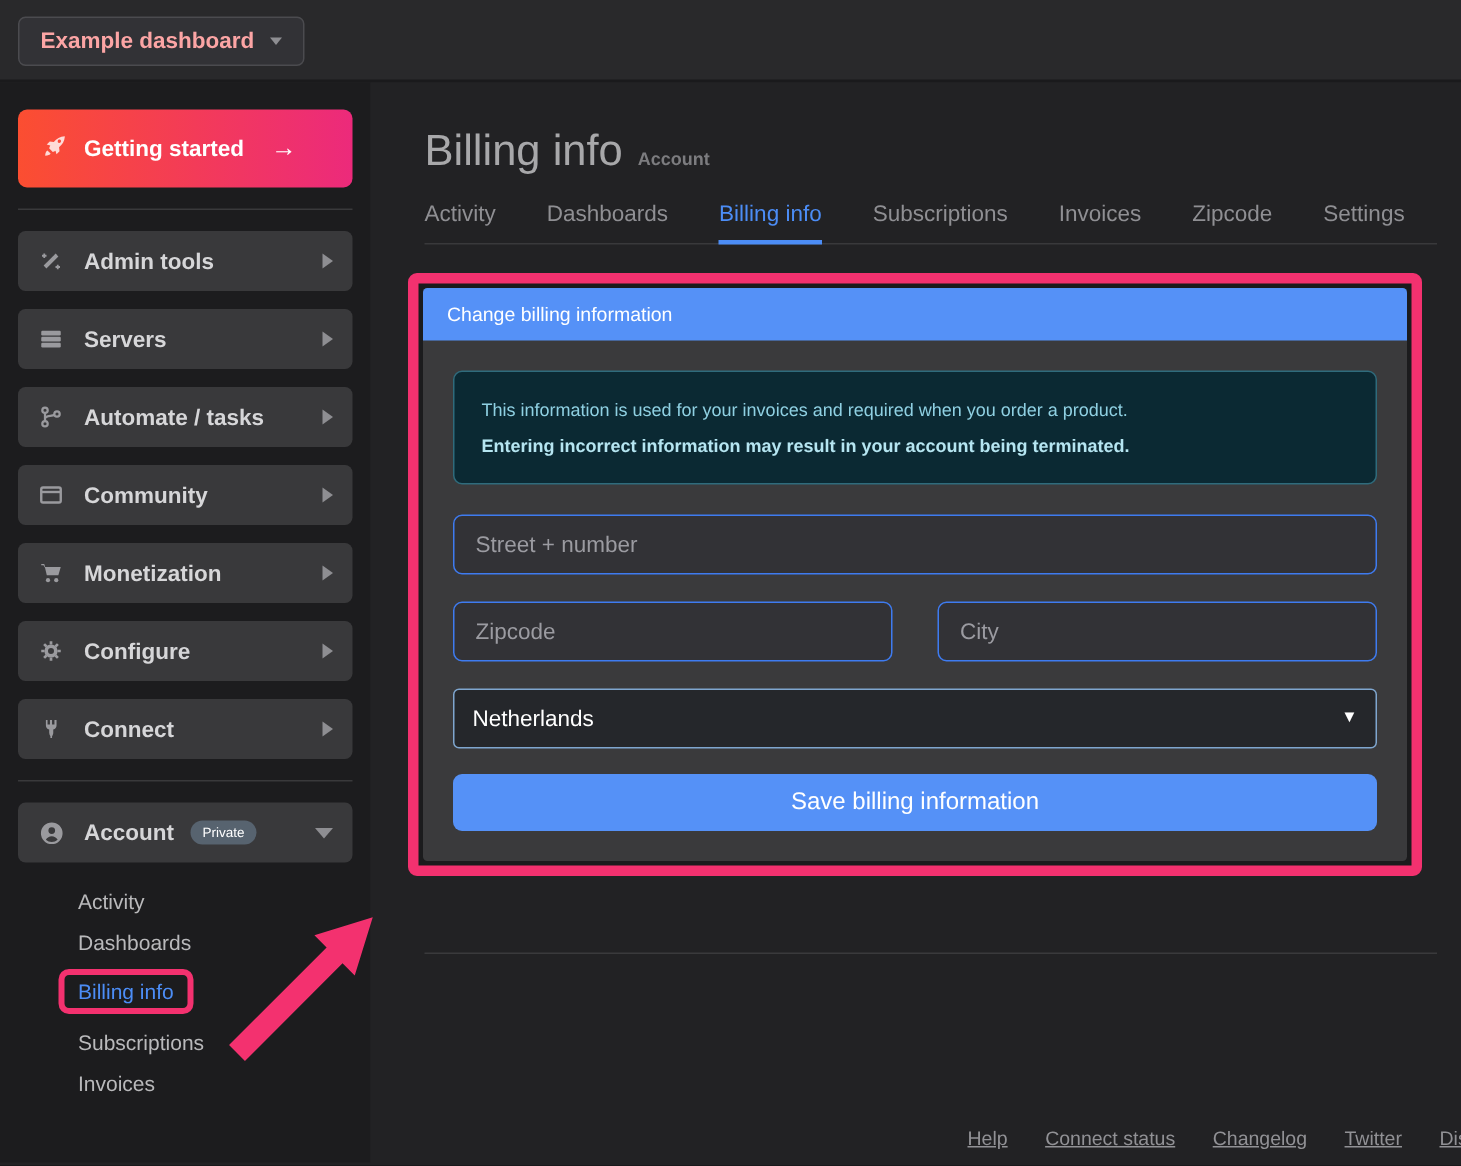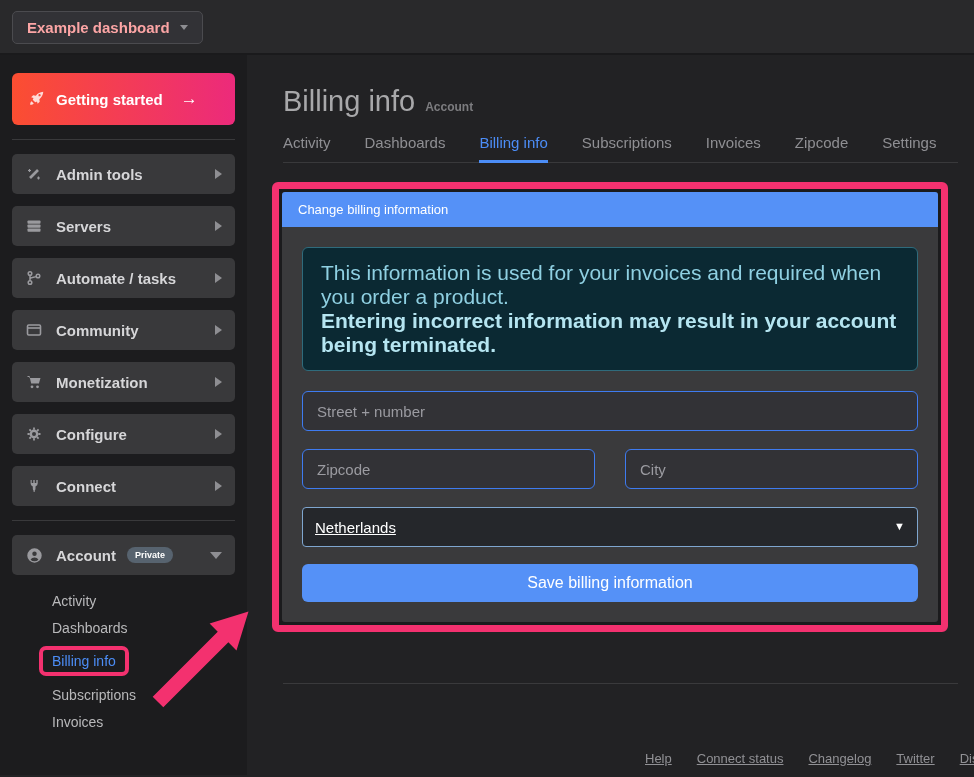--- a/index.html
+++ b/index.html
@@ -23,51 +23,51 @@
   .gs-btn { display:flex; align-items:center; gap:10px; height:52px; border-radius:6px; padding:0 16px;
     background:linear-gradient(90deg,#FB4E31,#EC2A7B); color:#fff; font-size:15px; font-weight:700; cursor:pointer; }
   .gs-btn .arrow { margin-left:8px; font-size:17px; font-weight:700; }
   .sb-divider { border:none; border-top:1px solid #39393B; margin:14px 0; }
   .nav-item { display:flex; align-items:center; gap:13px; height:40px; background:#39393B; border-radius:5px;
     padding:0 13px; margin-bottom:12px; color:#D6D6D8; font-size:15px; font-weight:700; cursor:pointer; }
   .nav-item .icon { width:18px; height:16px; display:flex; align-items:center; justify-content:center; color:#9A9A9E; flex:none; }
   .nav-item .lbl { flex:1; }
   .caret-right { width:0; height:0; border-top:5px solid transparent; border-bottom:5px solid transparent; border-left:7px solid #8E8E92; }
   .caret-down { width:0; height:0; border-left:6px solid transparent; border-right:6px solid transparent; border-top:7px solid #8E8E92; }
-  .badge { background:#57636F; color:#fff; font-size:9px; font-weight:700; border-radius:8px; padding:3px 8px; margin-left:-2px; }
+  .badge { background:#57636F; color:#fff; font-size:9px; font-weight:400; border-radius:8px; padding:3px 8px; margin-left:-2px; }
   .sub-list { margin-top:10px; }
   .sub-item { display:flex; align-items:center; height:27px; padding-left:40px; color:#B9B9BB; font-size:14px; cursor:pointer; }
   .sub-item.active { height:40px; }
   .sub-item.active .hl { border:4px solid #F3316F; border-radius:7px; padding:3px 9px; margin-left:-13px; color:#4C8DF6; }
 
   
   .page-title-row { display:flex; align-items:baseline; gap:10px; }
   .page-title { color:#A8A8AA; font-size:29px; font-weight:400; }
   .page-subtitle { color:#7C7C7F; font-size:12px; font-weight:700; }
   .tabs { display:flex; gap:34px; margin-top:16px; border-bottom:1px solid #39393B; }
   .tab { color:#8F8F93; font-size:15px; padding-bottom:9px; cursor:pointer; border-bottom:3px solid transparent; margin-bottom:-1px; }
   .tab.active { color:#4C8DF6; border-bottom-color:#4C8DF6; }
 
   
   .panel-outline { width:676px; margin:19px 0 0 -11px; border:7px solid #F3316F; border-radius:6px; background:#1B1B1D; padding:3px; }
   .card { background:#3A3A3C; border-radius:3px; overflow:hidden; }
   .card-header { background:#5591F7; color:#fff; font-size:13px; padding:10px 16px; }
   .card-body { padding:20px; }
   .notice { background:#0B2933; border:1px solid #2F6B7C; border-radius:6px; color:#8FD0E2;
-    font-size:21px; line-height:24px; padding:13px 18px; margin-bottom:20px; }
+    font-size:12px; line-height:24px; padding:13px 18px; margin-bottom:20px; }
   .notice strong { color:#B5E5F1; font-weight:700; }
   .row2 { display:grid; grid-template-columns:1fr 1fr; column-gap:30px; margin-bottom:18px; }
   .row1 { margin-bottom:18px; }
   .tf { width:100%; height:40px; background:#323236; border:1px solid #3E7BF0; border-radius:6px;
     color:#fff; font-size:15px; padding:0 14px; font-family:"Liberation Sans", sans-serif; }
   .tf::placeholder { color:#9B9BA1; }
   .select-wrap { position:relative; margin-bottom:17px; }
   .country { width:100%; height:40px; background:#25272B; border:1px solid #7FA6CF; border-radius:4px;
     color:#fff; font-size:15px; padding:0 12px; appearance:none; -webkit-appearance:none;
-    font-family:"Liberation Sans", sans-serif;text-decoration:underline; }
+    font-family:"Liberation Sans", sans-serif; }
   .select-caret { position:absolute; right:13px; top:13px; color:#fff; font-size:11px; pointer-events:none; }
   .save-btn { width:100%; height:38px; background:#5591F7; border:none; border-radius:6px;
     color:#fff; font-size:16px; cursor:pointer; font-family:"Liberation Sans", sans-serif; }
 
   .main-divider { border:none; border-top:1px solid #3A3A3C; margin-top:51px; }
 
   
   .footer-links { position:absolute; left:645px; top:751px; display:flex; gap:25px; white-space:nowrap; }
   .footer-links a { color:#919195; font-size:13px; text-decoration:underline; cursor:pointer; }
 

